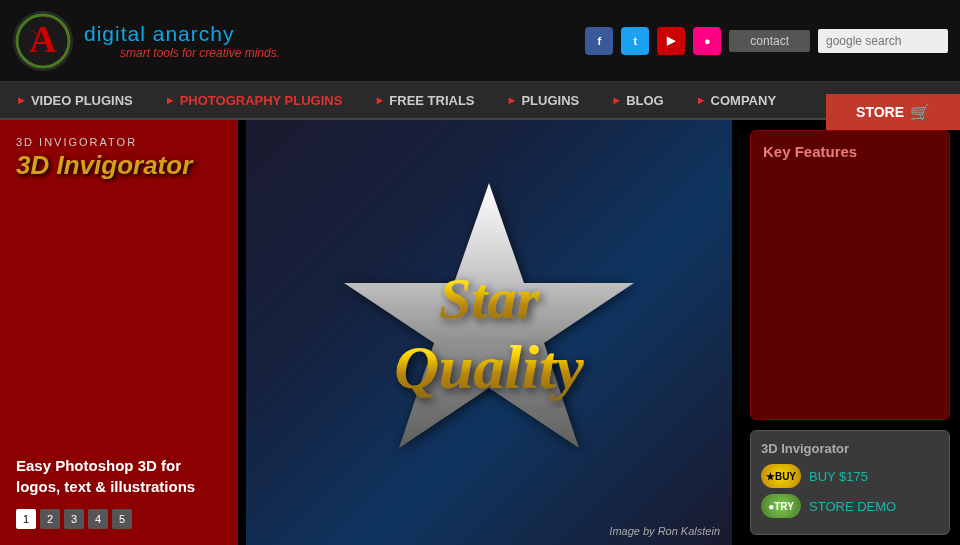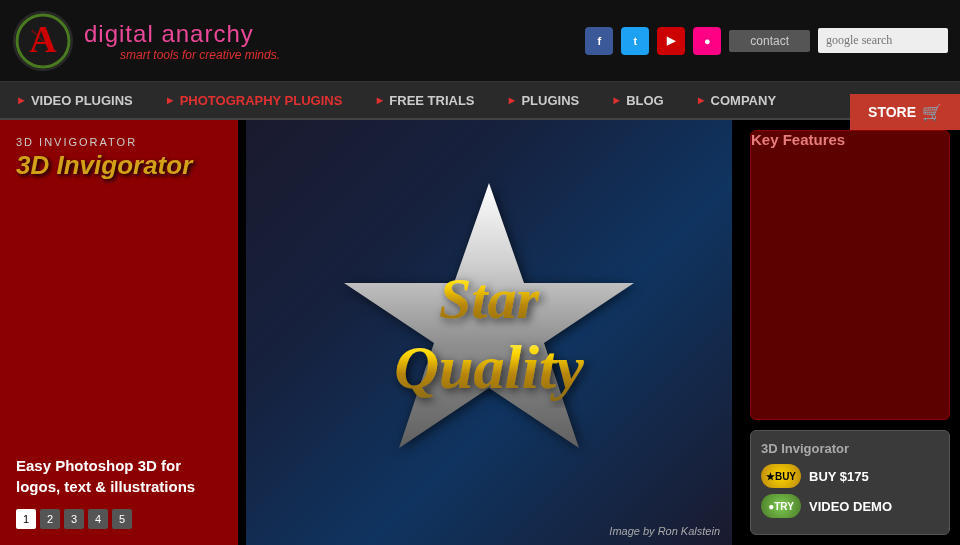--- a/index.html
+++ b/index.html
@@ -2,37 +2,37 @@
 <html><head>
   <meta charset="utf-8">
   <style>
     * { margin: 0; padding: 0; box-sizing: border-box; }
     body { background: #000; font-family: Arial, sans-serif; width: 960px; height: 545px; overflow: hidden; }
 
     
     #header { background: #111; display: flex; align-items: center; padding: 8px 12px; height: 82px; border-bottom: 1px solid #333; }
     #logo-area { display: flex; align-items: center; gap: 10px; flex: 1; }
     #logo-icon { width: 62px; height: 62px; }
-    #logo-text h1 { color: #ec4899; font-size: 24px; font-weight: normal; letter-spacing: 1px; }
+    #logo-text h1 { color: #0ea5e9; font-size: 21px; font-weight: normal; letter-spacing: 1px; }
     #logo-text p { color: #e03030; font-size: 12px; font-style: italic; margin-left: 36px; }
     #header-right { display: flex; align-items: center; gap: 8px; }
     .social-icon { width: 28px; height: 28px; border-radius: 4px; display: inline-flex; align-items: center; justify-content: center; font-size: 11px; font-weight: bold; color: #fff; }
     .si-fb { background: #3b5998; }
     .si-tw { background: #1da1f2; }
     .si-yt { background: #cc0000; }
     .si-fl { background: #ff0084; }
     #contact-btn { background: #555; color: #ccc; border: none; padding: 4px 21px; font-size: 12px; cursor: pointer; border-radius: 2px; }
-    #search-box { background: #eee; border: none; padding: 4px 8px; font-size: 12px; width: 130px; border-radius: 2px; font-family: Liberation Serif, serif; }
+    #search-box { background: #eee; border: none; padding: 4px 8px; font-size: 12px; width: 130px; border-radius: 2px; }
 
     
     #nav { background: #2a2a2a; display: flex; align-items: center; height: 38px; border-bottom: 2px solid #444; }
     .nav-item { color: #ccc; font-size: 13px; font-weight: bold; padding: 0 16px; cursor: pointer; height: 100%; display: flex; align-items: center; white-space: nowrap; text-decoration: none; }
     .nav-item.active { color: #e03030; }
     .nav-item .arrow { color: #e03030; margin-right: 4px; font-size: 11px; }
-    #store-btn { margin-left: auto; background: #c0392b; color: #fff; padding: 0 18px; height: 100%; display: flex; align-items: center; font-size: 14px; font-weight: bold; cursor: pointer; gap: 6px; margin-top: 24px; }
+    #store-btn { margin-left: auto; background: #c0392b; color: #fff; padding: 0 30px; height: 100%; display: flex; align-items: center; font-size: 14px; font-weight: bold; cursor: pointer; gap: 6px; margin-top: 24px; }
     .cart-icon { font-size: 16px; }
 
     
     #main { display: flex; height: 425px; gap: 8px; }
 
     
     #left-panel { width: 238px; background: #8b0000; flex-shrink: 0; display: flex; flex-direction: column; justify-content: space-between; padding: 16px; }
     #product-logo { margin-bottom: 8px; }
     #product-logo .small-text { color: #ccc; font-size: 11px; letter-spacing: 2px; text-transform: uppercase; margin-bottom: 2px; }
     #product-logo .big-text { color: #d4a017; font-size: 26px; font-weight: bold; font-style: italic; text-shadow: 2px 2px 4px #000; }
@@ -41,33 +41,33 @@
     .dot { width: 20px; height: 20px; background: #555; color: #fff; font-size: 11px; display: flex; align-items: center; justify-content: center; cursor: pointer; border-radius: 2px; }
     .dot.active { background: #fff; color: #000; }
 
     
     #center-image { flex: 1; background: linear-gradient(135deg, #1a1a2e 0%, #16213e 30%, #0f3460 60%, #1a1a2e 100%); position: relative; display: flex; align-items: center; justify-content: center; overflow: hidden; text-align: right; }
     #star-graphic { width: 100%; height: 100%; display: flex; align-items: center; justify-content: center; position: relative; }
     #image-credit { position: absolute; bottom: 8px; right: 12px; color: #aaa; font-size: 11px; font-style: italic; }
 
     
     #right-panel { width: 220px; flex-shrink: 0; display: flex; flex-direction: column; gap: 10px; padding: 10px; }
-    #key-features { background: #5c0000; border: 1px solid #8b0000; border-radius: 6px; padding: 0; flex: 1; }
+    #key-features { background: #5c0000; border: 1px solid #8b0000; border-radius: 6px; padding: 12px; flex: 1; }
     #key-features h3 { color: #e87c7c; font-size: 15px; margin-bottom: 10px; }
     #key-features ul { list-style: none; padding: 0; }
     #key-features ul li { color: #fff; font-size: 12px; line-height: 1.4; margin-bottom: 8px; padding-left: 10px; position: relative; }
     #key-features ul li::before { content: "•"; position: absolute; left: 0; color: #fff; }
 
     #product-buy { background: #3a3a3a; border: 1px solid #555; border-radius: 6px; padding: 10px; }
     #product-buy h4 { color: #aaa; font-size: 13px; margin-bottom: 8px; }
     .buy-row { display: flex; align-items: center; gap: 8px; margin-bottom: 6px; }
     .buy-btn { width: 40px; height: 24px; border-radius: 12px; display: flex; align-items: center; justify-content: center; font-size: 10px; font-weight: bold; color: #fff; flex-shrink: 0; }
     .buy-btn.gold { background: radial-gradient(circle, #ffd700, #b8860b); color: #000; }
     .buy-btn.green { background: radial-gradient(circle, #7ec850, #4a7c28); }
-    .buy-label { color: #ffffff; font-size: 13px; font-weight: bold; }
+    .buy-label { color: #14b8a6; font-size: 13px; font-weight: normal; }
     .star-silver { fill: url(#silverGrad); filter: drop-shadow(2px 2px 6px rgba(0,0,0,0.6)); }
   </style>
 </head>
 <body>
 
 <div id="header">
   <div id="logo-area">
 
     <div id="logo-icon">
       <svg width="62" height="62" viewBox="0 0 62 62">
@@ -182,18 +182,18 @@
           <span>★</span>
           <span>BUY</span>
         </div>
         <span class="buy-label">BUY $175</span>
       </div>
       <div class="buy-row">
         <div class="buy-btn green">
           <span>●</span>
           <span>TRY</span>
         </div>
-        <span class="buy-label">VIDEO DEMO</span>
+        <span class="buy-label">STORE DEMO</span>
       </div>
     </div>
   </div>
 
 </div>
 
 </body></html>

